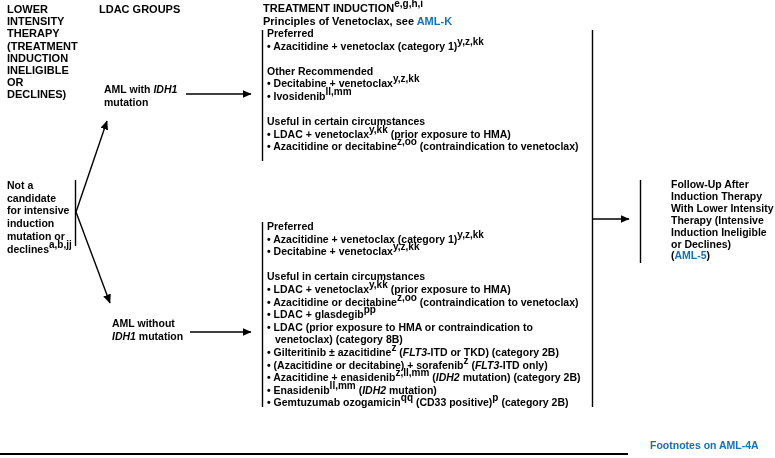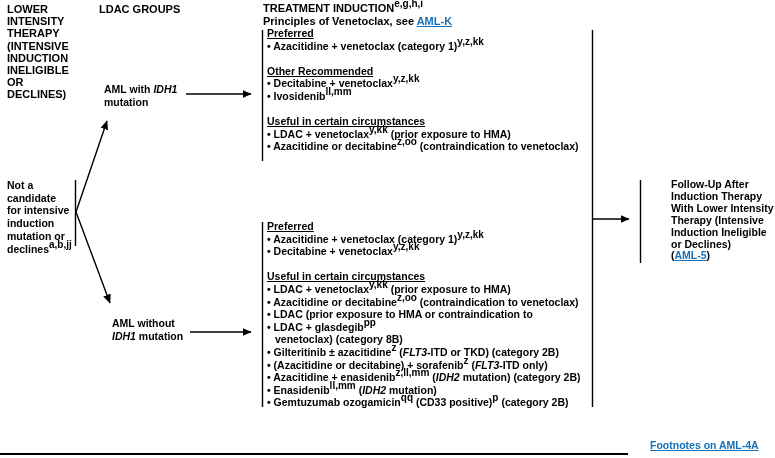--- a/index.html
+++ b/index.html
@@ -7,26 +7,26 @@
   html,body { margin:0; padding:0; }
   body {
     width:775px; height:458px; position:relative; overflow:hidden;
     background:#ffffff; color:var(--ink);
     font-family:"Liberation Sans", sans-serif; font-weight:bold;
   }
   .abs { position:absolute; }
   .hdr  { font-size:11px;  line-height:12.4px; }
   .body-txt { font-size:10.5px; line-height:12.6px; }
   .ln { white-space:nowrap; }
-  .ln.h { text-decoration:underline; }
+  .ln.h { }
   .ln.b { padding-left:8px; text-indent:-8px; }
   .ln.c { padding-left:8px; }
   sup { font-size:10px; line-height:0; position:relative; top:-0.5px; }
   em  { font-style:italic; }
-  .lnk { color:var(--link); text-decoration:underline; cursor:pointer; }
+  .lnk { color:var(--link); cursor:pointer; }
   svg line { stroke:var(--ink); stroke-width:1.4; }
   svg line.thick { stroke-width:2.2; }
 </style>
 </head>
 <body>
 
 <svg class="abs" width="775" height="458" style="left:0;top:0">
   <defs>
     <marker id="ah" markerUnits="userSpaceOnUse" markerWidth="10" markerHeight="9" refX="8.5" refY="4" orient="auto">
       <path d="M0,0 L9,4 L0,8 Z" fill="#000"></path>
@@ -42,21 +42,21 @@
   <line x1="592.5" y1="30" x2="592.5" y2="407"></line>
   <line x1="593" y1="219" x2="629" y2="219" marker-end="url(#ah)"></line>
   <line x1="640.5" y1="180" x2="640.5" y2="263"></line>
   <line class="thick" x1="0" y1="454" x2="628" y2="454"></line>
 </svg>
 
 <div class="abs hdr" style="left:7px; top:3px; line-height:12.2px;">
     <div class="ln ">LOWER</div>
     <div class="ln ">INTENSITY</div>
     <div class="ln ">THERAPY</div>
-    <div class="ln ">(INTENSIVE</div>
+    <div class="ln ">(TREATMENT</div>
     <div class="ln ">INDUCTION</div>
     <div class="ln ">INELIGIBLE</div>
     <div class="ln ">OR</div>
     <div class="ln ">DECLINES)</div>
   </div>
 
 <div class="abs hdr" style="left:99px; top:3px;">LDAC GROUPS</div>
 
 <div class="abs hdr" style="left:263px; top:2px; line-height:12.8px;">
   <div class="ln">TREATMENT INDUCTION<sup>e,g,h,i</sup></div>
@@ -96,22 +96,22 @@
   </div>
 
 <div class="abs body-txt" style="left:267px; top:220px;">
     <div class="ln h">Preferred</div>
     <div class="ln b">• Azacitidine + venetoclax (category 1)<sup>y,z,kk</sup></div>
     <div class="ln b">• Decitabine + venetoclax<sup>y,z,kk</sup></div>
     <div class="ln s">&nbsp;</div>
     <div class="ln h">Useful in certain circumstances</div>
     <div class="ln b">• LDAC + venetoclax<sup>y,kk</sup> (prior exposure to HMA)</div>
     <div class="ln b">• Azacitidine or decitabine<sup>z,oo</sup> (contraindication to venetoclax)</div>
+    <div class="ln b">• LDAC + glasdegib<sup>pp</sup></div>
     <div class="ln b">• LDAC (prior exposure to HMA or contraindication to</div>
-    <div class="ln b">• LDAC + glasdegib<sup>pp</sup></div>
     <div class="ln c">venetoclax) (category 8B)</div>
     <div class="ln b">• Gilteritinib ± azacitidine<sup>z</sup> (<em>FLT3</em>-ITD or TKD) (category 2B)</div>
     <div class="ln b">• (Azacitidine or decitabine) + sorafenib<sup>z</sup> (<em>FLT3</em>-ITD only)</div>
     <div class="ln b">• Azacitidine + enasidenib<sup>z,ll,mm</sup> (<em>IDH2</em> mutation) (category 2B)</div>
     <div class="ln b">• Enasidenib<sup>ll,mm</sup> (<em>IDH2</em> mutation)</div>
     <div class="ln b">• Gemtuzumab ozogamicin<sup>qq</sup> (CD33 positive)<sup>p</sup> (category 2B)</div>
   </div>
 
 <div class="abs body-txt" style="left:645px; top:179px; line-height:11.9px;margin-left:26px;">
     <div class="ln ">Follow-Up After</div>

